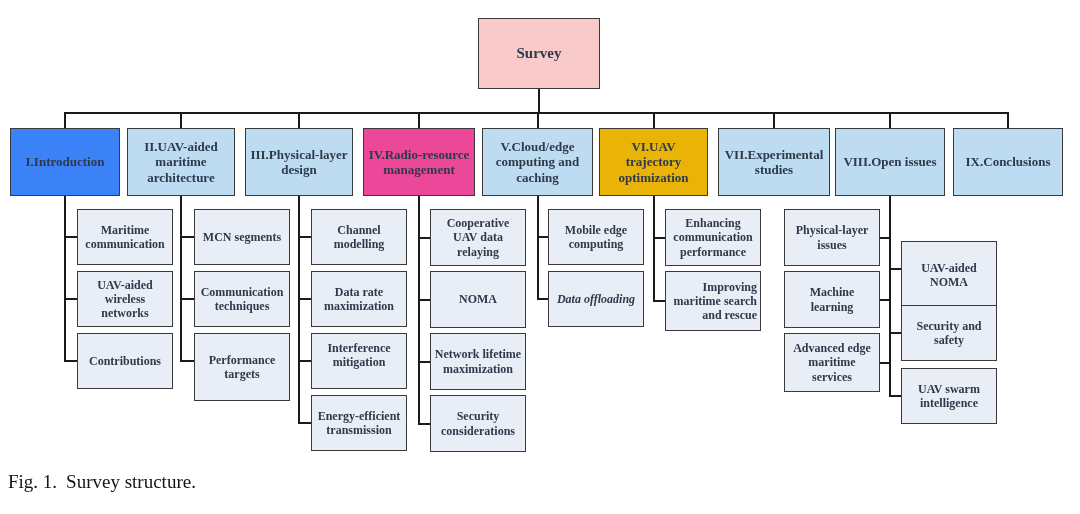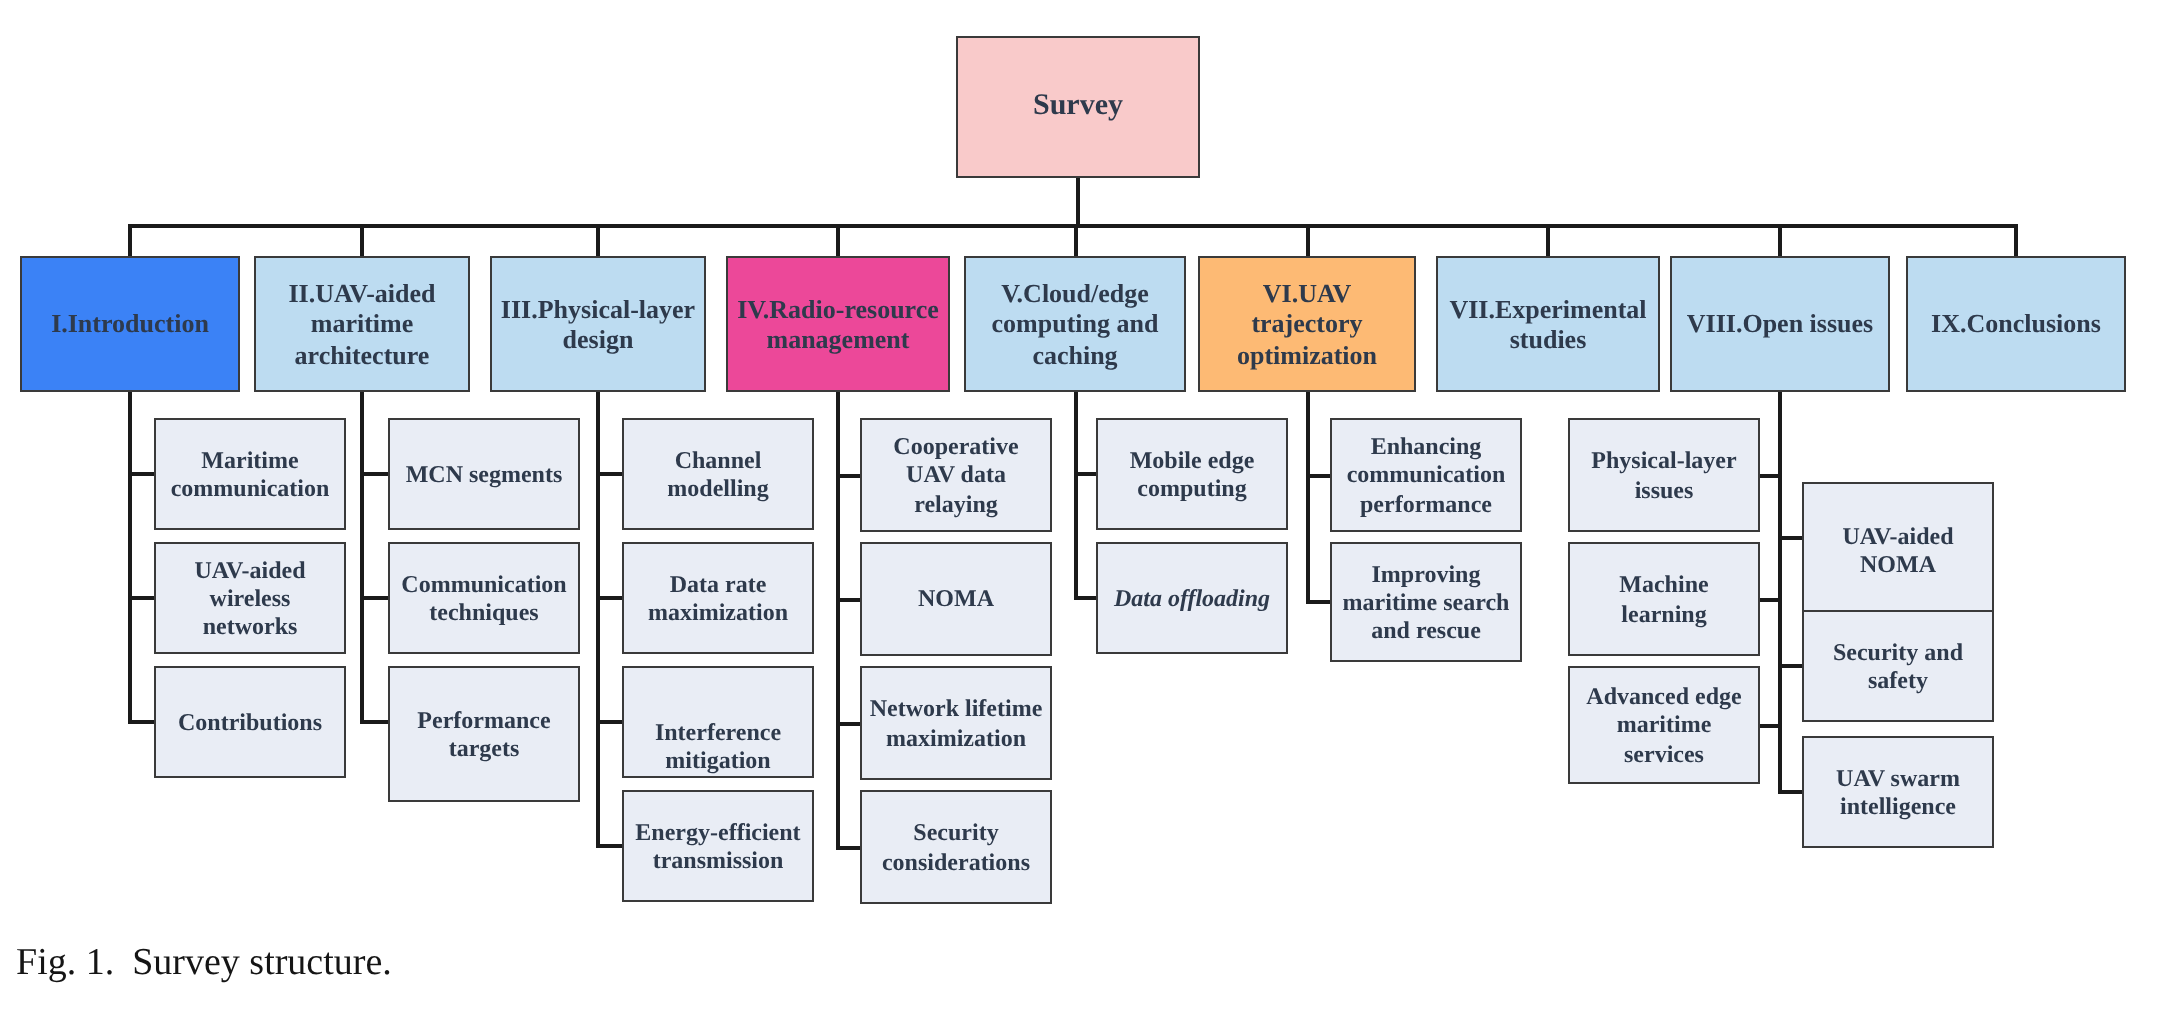--- a/index.html
+++ b/index.html
@@ -13,21 +13,21 @@
   }
   .node {
     position: absolute;
     box-sizing: border-box;
     display: flex;
     align-items: center;
     justify-content: center;
     text-align: center;
     font-weight: bold;
     line-height: 1.18;
-    padding: 1px 3px;
+    padding: 19px 3px;
     border-style: solid;
     border-width: 1.5px;
   }
   .node.root    { font-size: 15px; }
   .node.section { font-size: 13px; }
   .node.child   { font-size: 12px; }
   .line { position: absolute; }
   .caption {
     position: absolute;
     left: 8px;
@@ -133,28 +133,28 @@
     <div class="node child" style="left: 548px; top: 209px; width: 96px; height: 56px; background: rgb(233, 237, 245); border-color: rgb(58, 58, 58);">
       <span>Mobile edge computing</span>
     </div>
     <div class="line" style="left: 537.5px; top: 236px; width: 10.5px; height: 2px; background: rgb(26, 26, 26);"></div>
     <div class="node child" style="left: 548px; top: 271px; width: 96px; height: 56px; background: rgb(233, 237, 245); border-color: rgb(58, 58, 58); font-style: italic;">
       <span>Data offloading</span>
     </div>
     <div class="line" style="left: 537.5px; top: 298px; width: 10.5px; height: 2px; background: rgb(26, 26, 26);"></div>
     <div class="line" style="left: 536.5px; top: 196px; width: 2px; height: 104px; background: rgb(26, 26, 26);"></div>
     <div class="line" style="left: 652.5px; top: 112px; width: 2px; height: 16px; background: rgb(26, 26, 26);"></div>
-    <div class="node section" style="left: 599px; top: 128px; width: 109px; height: 68px; background: #fdba74; border-color: rgb(58, 58, 58);">
+    <div class="node section" style="left: 599px; top: 128px; width: 109px; height: 68px; background: #eab308; border-color: rgb(58, 58, 58);">
       <span>VI.UAV trajectory optimization</span>
     </div>
     <div class="node child" style="left: 665px; top: 209px; width: 96px; height: 57px; background: rgb(233, 237, 245); border-color: rgb(58, 58, 58);">
       <span>Enhancing communication performance</span>
     </div>
     <div class="line" style="left: 653.5px; top: 236.5px; width: 11.5px; height: 2px; background: rgb(26, 26, 26);"></div>
-    <div class="node child" style="left: 665px; top: 271px; width: 96px; height: 60px; background: rgb(233, 237, 245); border-color: rgb(58, 58, 58);">
+    <div class="node child" style="left: 665px; top: 271px; width: 96px; height: 60px; background: rgb(233, 237, 245); border-color: rgb(58, 58, 58); text-align: right;">
       <span>Improving maritime search and rescue</span>
     </div>
     <div class="line" style="left: 653.5px; top: 300px; width: 11.5px; height: 2px; background: rgb(26, 26, 26);"></div>
     <div class="line" style="left: 652.5px; top: 196px; width: 2px; height: 106px; background: rgb(26, 26, 26);"></div>
     <div class="line" style="left: 773px; top: 112px; width: 2px; height: 16px; background: rgb(26, 26, 26);"></div>
     <div class="node section" style="left: 718px; top: 128px; width: 112px; height: 68px; background: rgb(189, 220, 241); border-color: rgb(58, 58, 58);">
       <span>VII.Experimental studies</span>
     </div>
     <div class="line" style="left: 889px; top: 112px; width: 2px; height: 16px; background: rgb(26, 26, 26);"></div>
     <div class="node section" style="left: 835px; top: 128px; width: 110px; height: 68px; background: rgb(189, 220, 241); border-color: rgb(58, 58, 58);">

